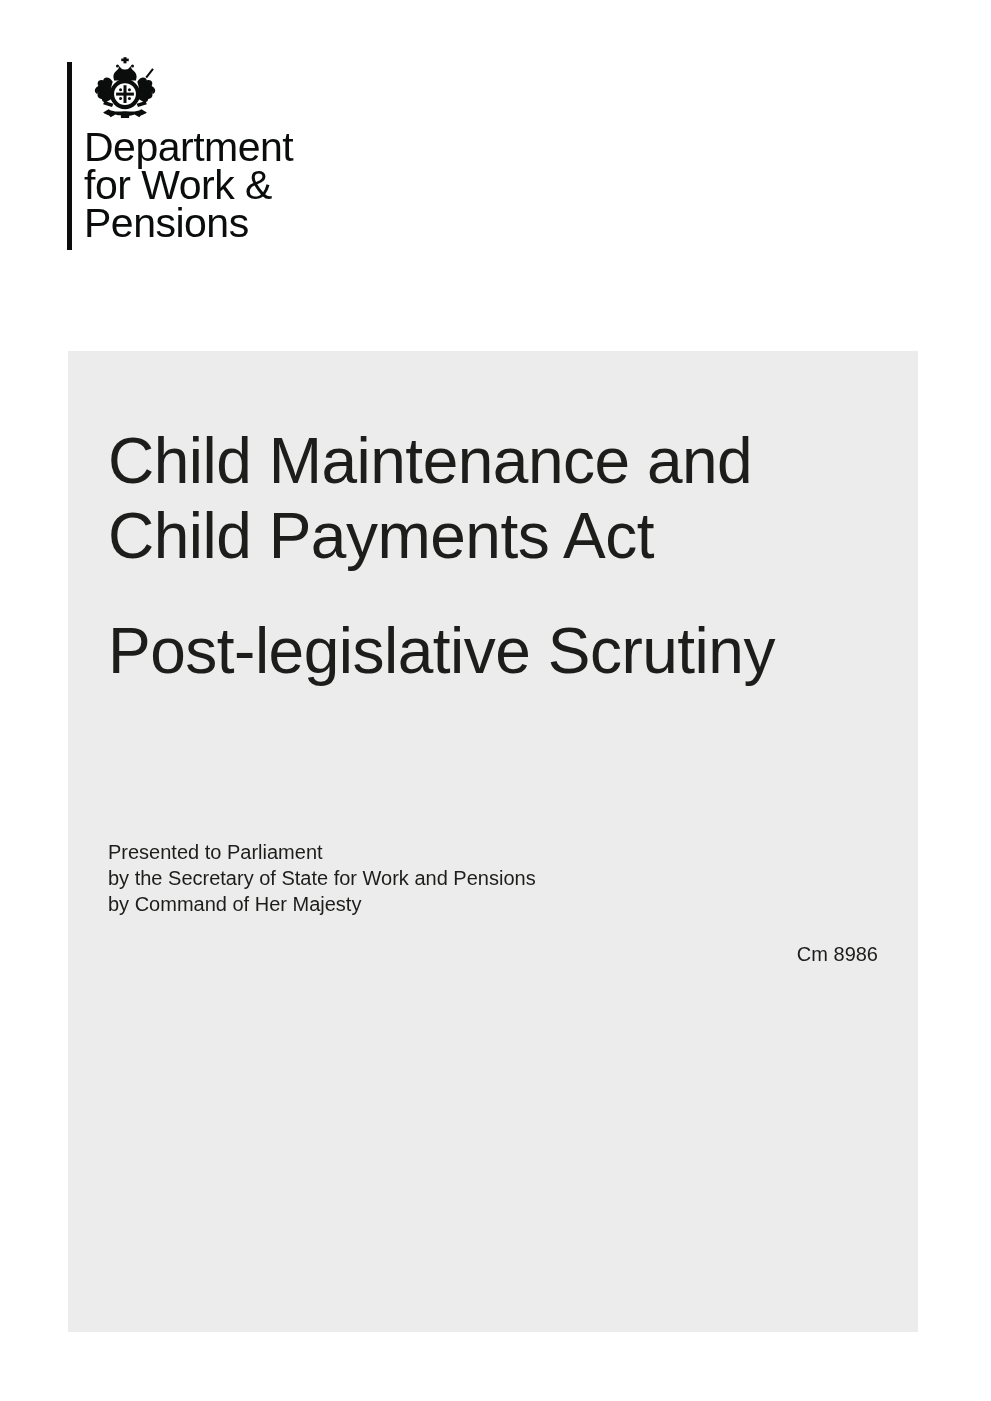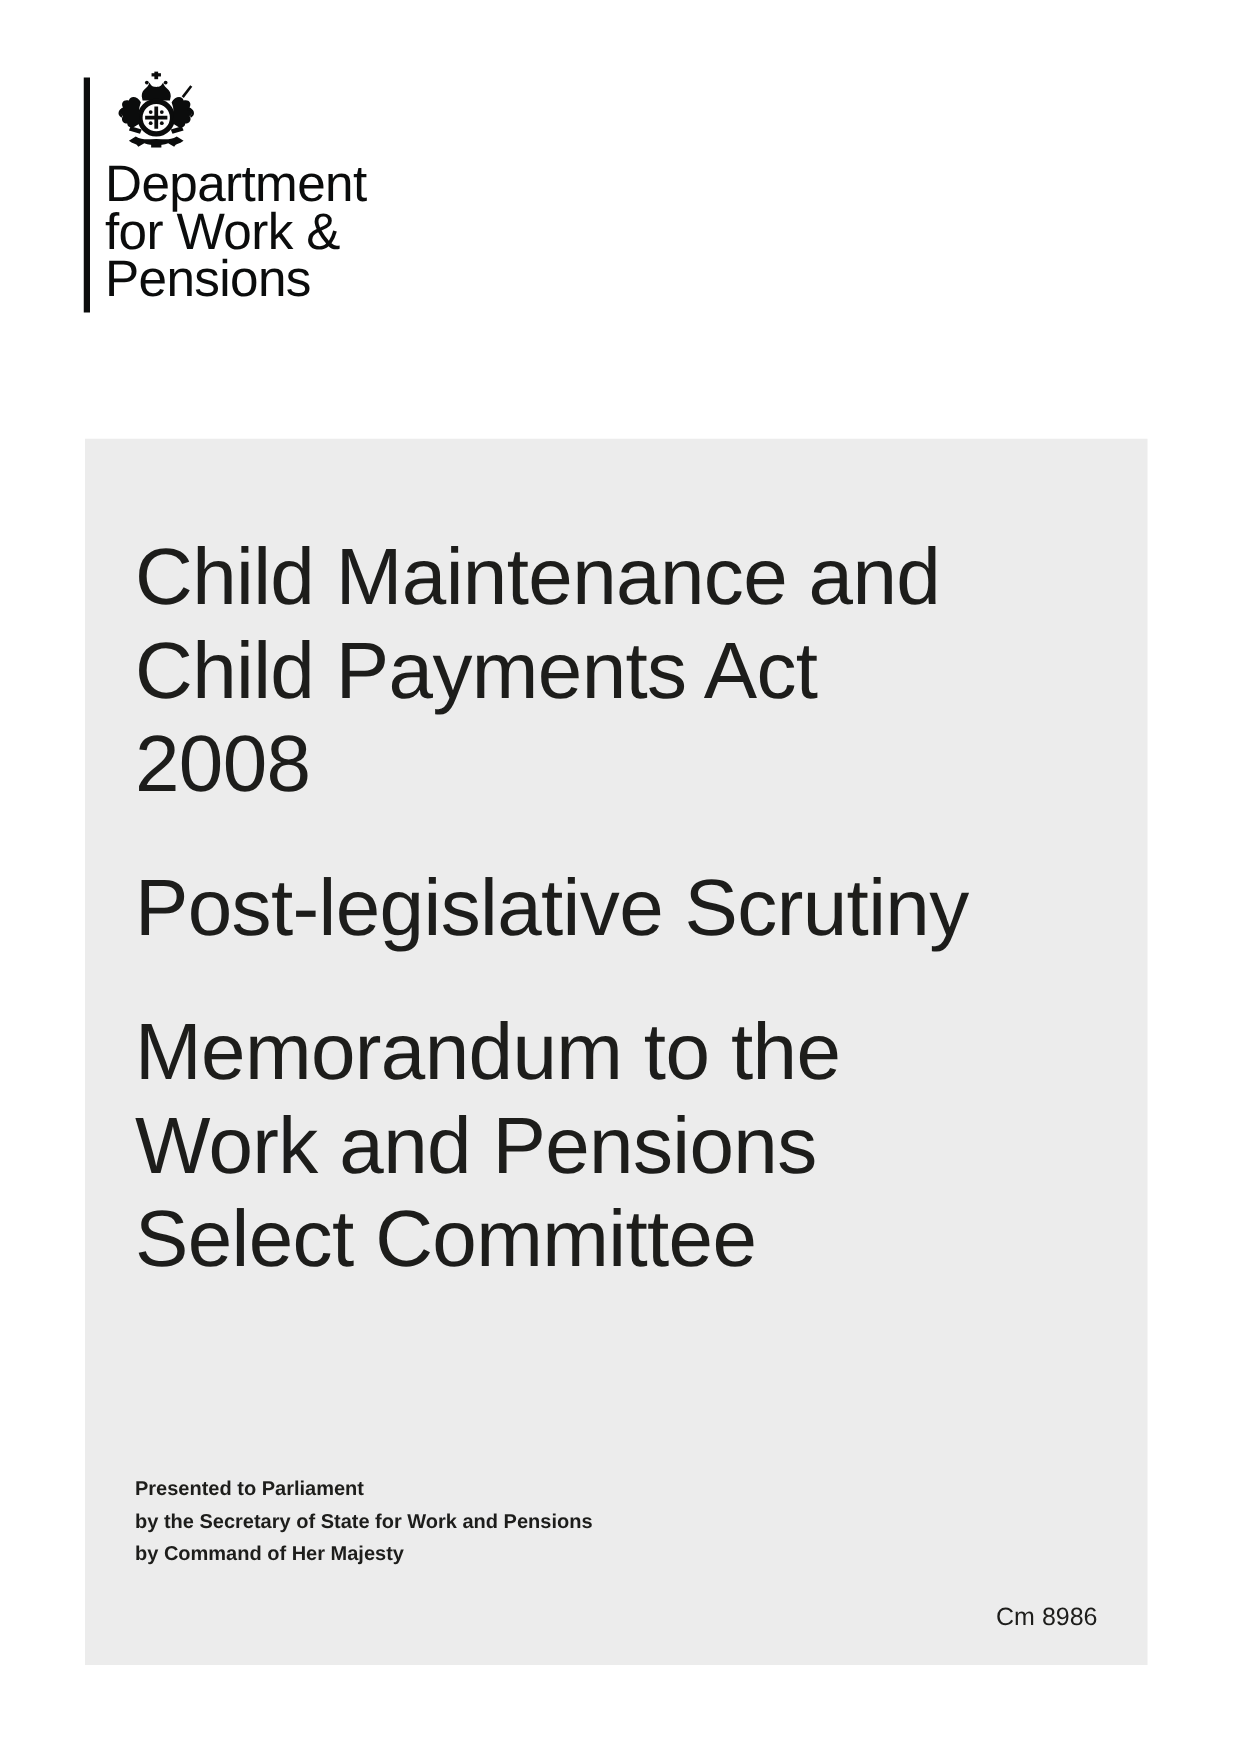--- a/index.html
+++ b/index.html
@@ -55,23 +55,23 @@
   .title-block {
     font-size: 64px;
     line-height: 75px;
     font-weight: 300;
     letter-spacing: -0.5px;
     color: #1d1d1b;
     margin-bottom: 40px;
   }
   .presented-block {
     margin-top: 150px;
-    font-size: 16px;
+    font-size: 20px;
     line-height: 26px;
-    font-weight: 700;
+    font-weight: 400;
     color: #1d1d1b;
   }
   .command-number {
     margin-top: 24px;
     font-size: 20px;
     line-height: 26px;
     font-weight: 400;
     color: #1d1d1b;
     text-align: right;
   }
@@ -120,32 +120,26 @@
       <div>for Work &amp;</div>
       <div>Pensions</div>
     </div>
   </div>
 
   <section class="cover-panel">
 
     <h1 class="title-block">
       <div>Child Maintenance and</div>
       <div>Child Payments Act</div>
-      <div>2008</div>
     </h1>
 
     <h2 class="title-block">
       <div>Post-legislative Scrutiny</div>
     </h2>
 
-    <h2 class="title-block">
-      <div>Memorandum to the</div>
-      <div>Work and Pensions</div>
-      <div>Select Committee</div>
-    </h2>
 
     <div class="presented-block">
       <div>Presented to Parliament</div>
       <div>by the Secretary of State for Work and Pensions</div>
       <div>by Command of Her Majesty</div>
     </div>
 
     <div class="command-number">Cm 8986</div>
 
   </section>

